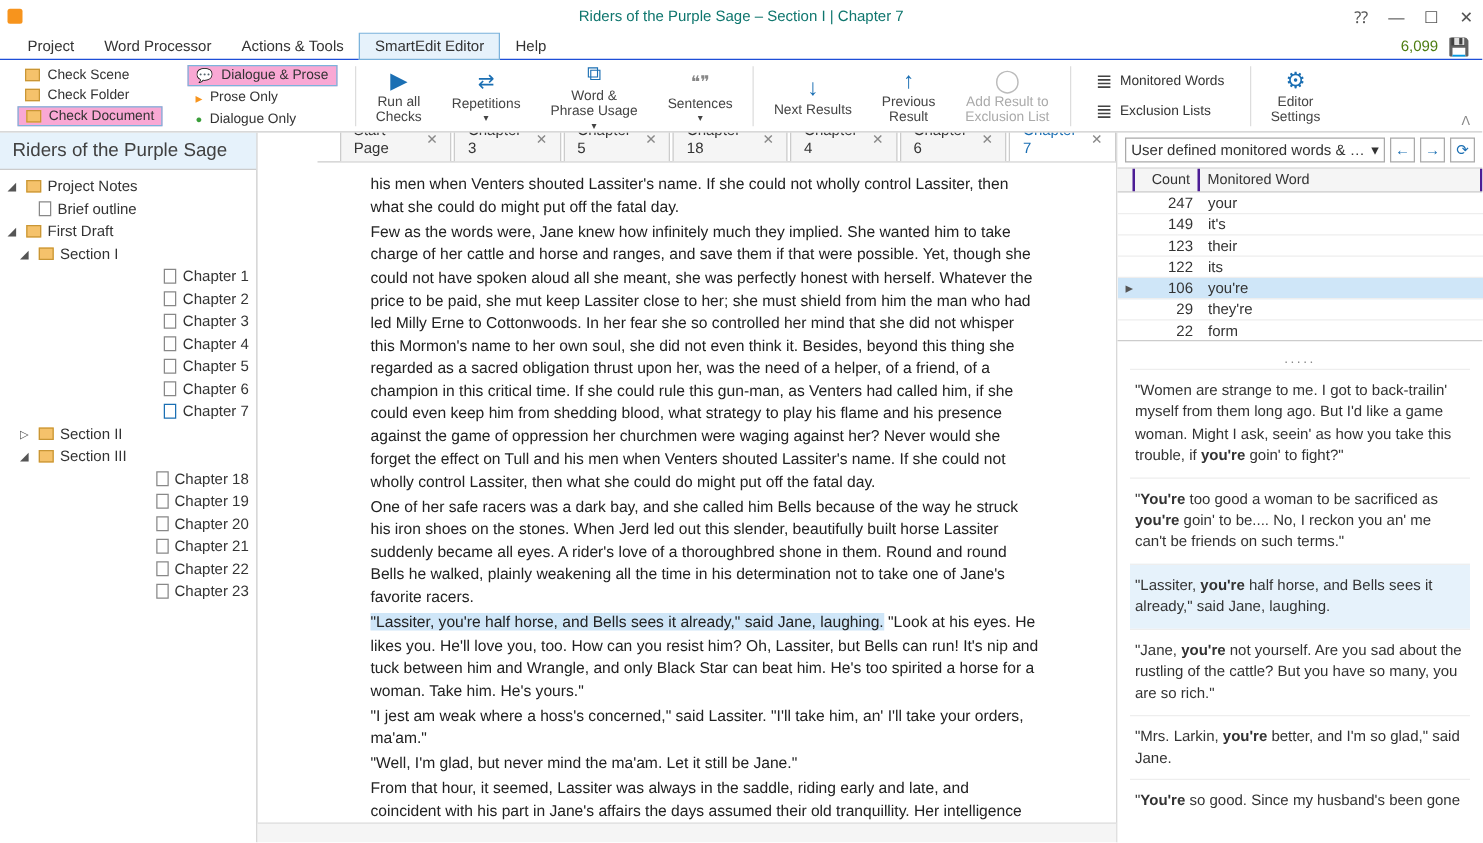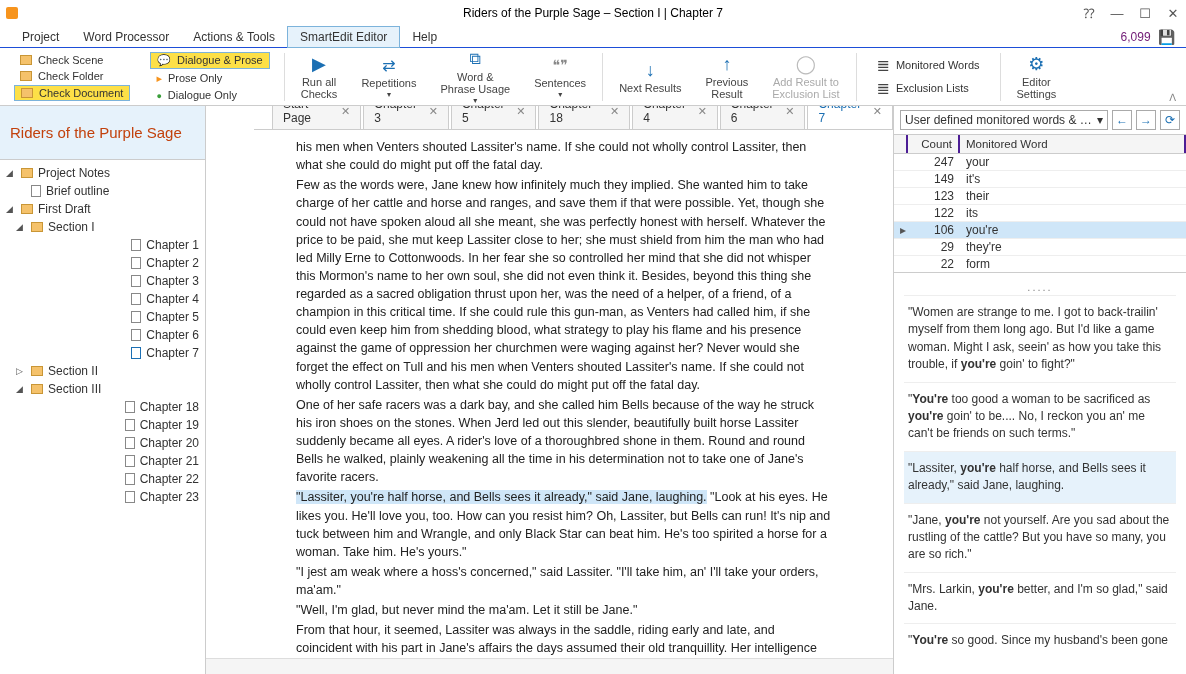--- a/index.html
+++ b/index.html
@@ -1,46 +1,46 @@
 <!DOCTYPE html>
 <html><head>
 <meta charset="utf-8">
 <style>
 * { box-sizing: border-box; margin: 0; padding: 0; }
 body { font-family: "Segoe UI", Tahoma, sans-serif; font-size: 12px; color: #333; background: #fff; width: 1186px; height: 674px; overflow: hidden; position: relative; }
 
 .titlebar { height: 26px; display: flex; align-items: center; justify-content: center; background: #fff; position: relative; }
 .titlebar-left { position: absolute; left: 6px; display: flex; align-items: center; gap: 4px; }
-.titlebar-title { font-size: 12px; color: #000000; }
+.titlebar-title { font-size: 12px; color: #0f766e; }
 .titlebar-right { position: absolute; right: 4px; display: flex; align-items: center; gap: 10px; }
 .winbtn { width: 18px; height: 18px; display: flex; align-items: center; justify-content: center; font-size: 13px; color: #555; cursor: pointer; }
 .orange-dot { width: 12px; height: 12px; background: #f7941d; border-radius: 2px; }
 
 .menubar { height: 22px; display: flex; align-items: center; padding: 0 10px; gap: 0; border-bottom: 1px solid #1d4ed8; text-align: right; }
 .menu-item { padding: 3px 12px; font-size: 12px; cursor: pointer; }
 .menu-item.active { background: #e6f2fb; border: 1px solid #7cb3db; }
-.menubar-right { margin-left: auto; display: flex; align-items: center; gap: 8px; color: #701a75; }
+.menubar-right { margin-left: auto; display: flex; align-items: center; gap: 8px; color: #4d7c0f; }
 
 .ribbon { height: 58px; background: #fff; border-bottom: 1px solid #ccc; display: flex; align-items: center; padding: 2px 8px; gap: 8px; position: relative; }
 .ribbon-group { display: flex; flex-direction: column; gap: 2px; padding: 0 6px; }
 .ribbon-smbtn { display: flex; align-items: center; gap: 6px; padding: 1px 6px; font-size: 11px; cursor: pointer; white-space: nowrap; }
-.ribbon-smbtn.active { background: #fde047; border: 1px solid #7cb3db; }
+.ribbon-smbtn.active { background: #f9a8d4; border: 1px solid #7cb3db; }
 .ribbon-sep { width: 1px; height: 48px; background: #ddd; }
 .ribbon-bigbtn { display: flex; flex-direction: column; align-items: center; justify-content: flex-end; gap: 1px; padding: 2px 8px; font-size: 11px; color: #444; cursor: pointer; text-align: center; min-width: 52px; }
 .ribbon-bigbtn.disabled { color: #aaa; }
 .ribbon-big-icon { font-size: 20px; height: 22px; display: flex; align-items: center; }
 
 .foldicon { width: 12px; height: 10px; background: #f5c26b; border: 1px solid #c99636; display: inline-block; }
 .docicon { width: 10px; height: 12px; background: #fff; border: 1px solid #888; display: inline-block; position: relative; }
 .docicon.active-doc { border-color: #1b6fb3; }
 
 .workarea { display: flex; height: calc(674px - 26px - 22px - 58px); }
 
 .sidebar { width: 206px; border-right: 1px solid #ccc; display: flex; flex-direction: column; }
-.sidebar-title { background: #e6f2fb; padding: 18px 10px; font-size: 15px; color: #c2410c; border-bottom: 1px solid #ccc; }
+.sidebar-title { background: #e6f2fb; padding: 6px 10px; font-size: 15px; color: #404040; border-bottom: 1px solid #ccc; }
 .tree { flex: 1; overflow-y: auto; padding: 4px 0; font-size: 12px; }
 .tree-item { display: flex; align-items: center; gap: 5px; padding: 2px 6px; cursor: pointer; white-space: nowrap; }
 .caret { width: 10px; font-size: 9px; color: #555; }
 .ind-1 { padding-left: 16px; }
 .ind-2 { padding-left: 32px; justify-content: flex-end; }
 
 .center { flex: 1; display: flex; flex-direction: column; border-right: 1px solid #ccc; min-width: 0; }
 .tabs { height: 24px; display: flex; align-items: flex-end; border-bottom: 1px solid #ccc; padding-left: 18px; gap: 2px; margin-left: 48px; }
 .tab { display: flex; align-items: center; gap: 6px; padding: 4px 10px; font-size: 12px; border: 1px solid #ccc; border-bottom: none; background: #f5f5f5; cursor: pointer; }
 .tab.active { background: #fff; color: #1b6fb3; }

